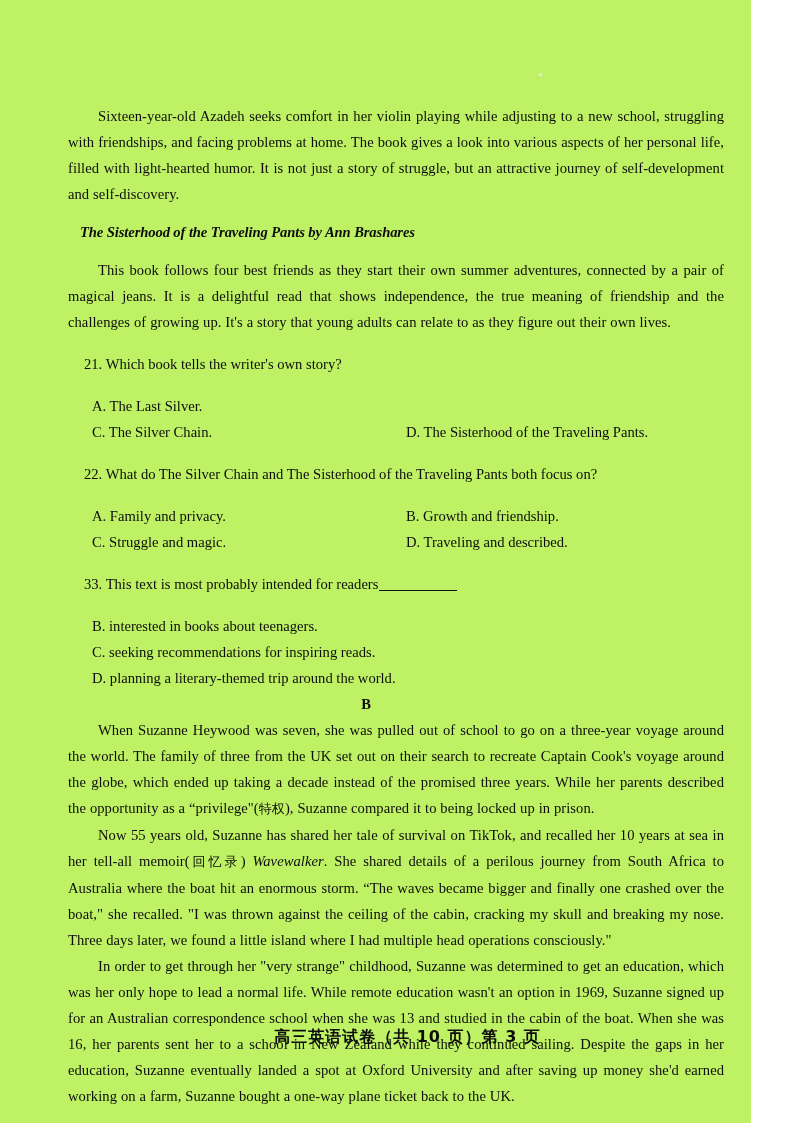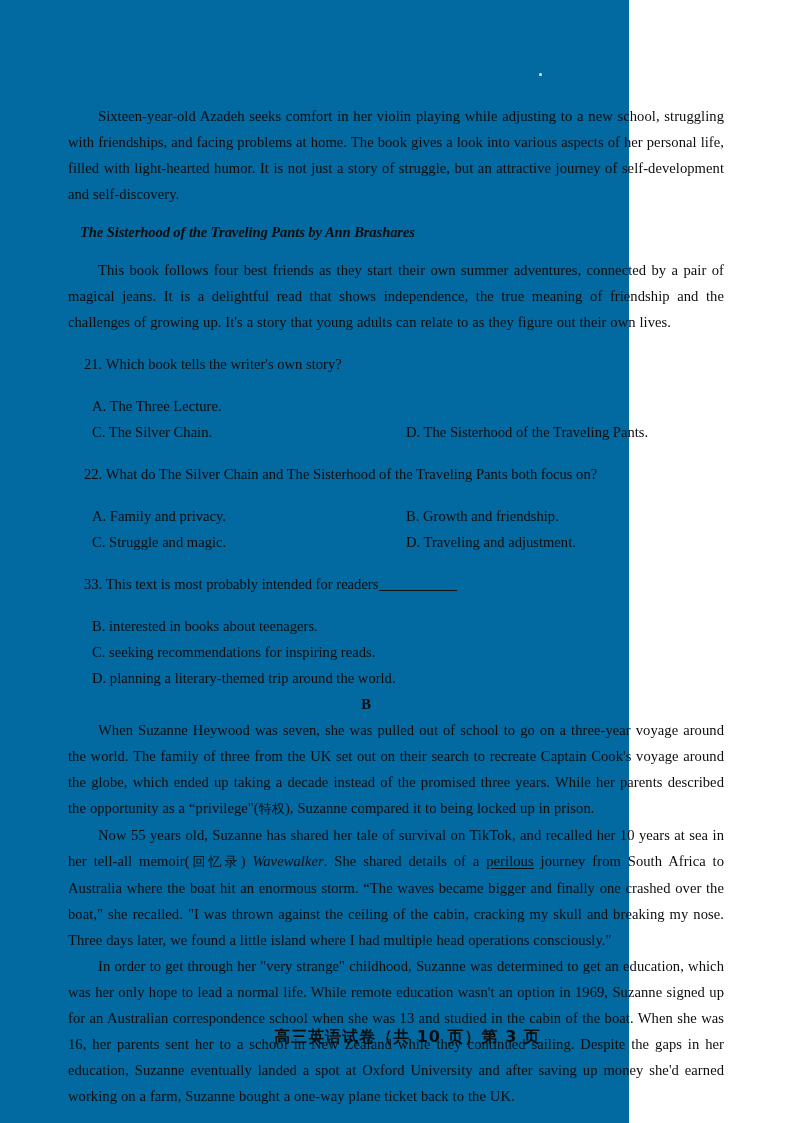--- a/index.html
+++ b/index.html
@@ -13,23 +13,23 @@
     position: relative;
     font-family: "Liberation Serif", "DejaVu Serif", serif;
     color: #0d0d0d;
     overflow: hidden;
   }
 
   .page {
     position: absolute;
     left: 0;
     top: 0;
-    width: 629px;
+    width: 751px;
     height: 1123px;
-    background: #0369a1;
+    background: #bef264;
   }
 
   .content {
     position: absolute;
     left: 68px;
     top: 103px;
     width: 656px;
   }
 
   
@@ -101,21 +101,20 @@
     width: 78px;
     border-bottom: 1.6px solid #121212;
     vertical-align: -2px;
     margin-left: 1px;
   }
 
   .ital {
     font-style: italic;
   }
   .uline {
-    text-decoration: underline;
     text-underline-offset: 2px;
   }
   .cn {
     font-family: "DejaVu Sans", sans-serif;
     font-size: 13px;
   }
 
   
   .footer {
     position: absolute;
@@ -153,38 +152,38 @@
 
     <p class="book-heading">The Sisterhood of the Traveling Pants by Ann Brashares</p>
 
     <p class="para indent">This book follows four best friends as they start their own summer adventures, connected by a pair of magical jeans. It is a delightful read that shows independence, the true meaning of friendship and the challenges of growing up. It's a story that young adults can relate to as they figure out their own lives.</p>
 
     <p class="question">
       <span>21.</span>
       <span>Which book tells the writer's own story?</span>
     </p>
     <div class="opt-row">
-      <span class="opt-a">A. The Three Lecture.</span>
+      <span class="opt-a">A. The Last Silver.</span>
     </div>
     <div class="opt-row">
       <span class="opt-a">C. The Silver Chain.</span>
       <span class="opt-b">D. The Sisterhood of the Traveling Pants.</span>
     </div>
 
     <p class="question">
       <span>22.</span>
       <span>What do The Silver Chain and The Sisterhood of the Traveling Pants both focus on?</span>
     </p>
     <div class="opt-row">
       <span class="opt-a">A. Family and privacy.</span>
       <span class="opt-b">B. Growth and friendship.</span>
     </div>
     <div class="opt-row">
       <span class="opt-a">C. Struggle and magic.</span>
-      <span class="opt-b">D. Traveling and adjustment.</span>
+      <span class="opt-b">D. Traveling and described.</span>
     </div>
 
     <p class="question">
       <span>33.</span>
       <span>This text is most probably intended for readers</span><span class="blank-line"></span>
     </p>
     <div class="opt-stack">B. interested in books about teenagers.</div>
     <div class="opt-stack">C. seeking recommendations for inspiring reads.</div>
     <div class="opt-stack">D. planning a literary-themed trip around the world.</div>
 

